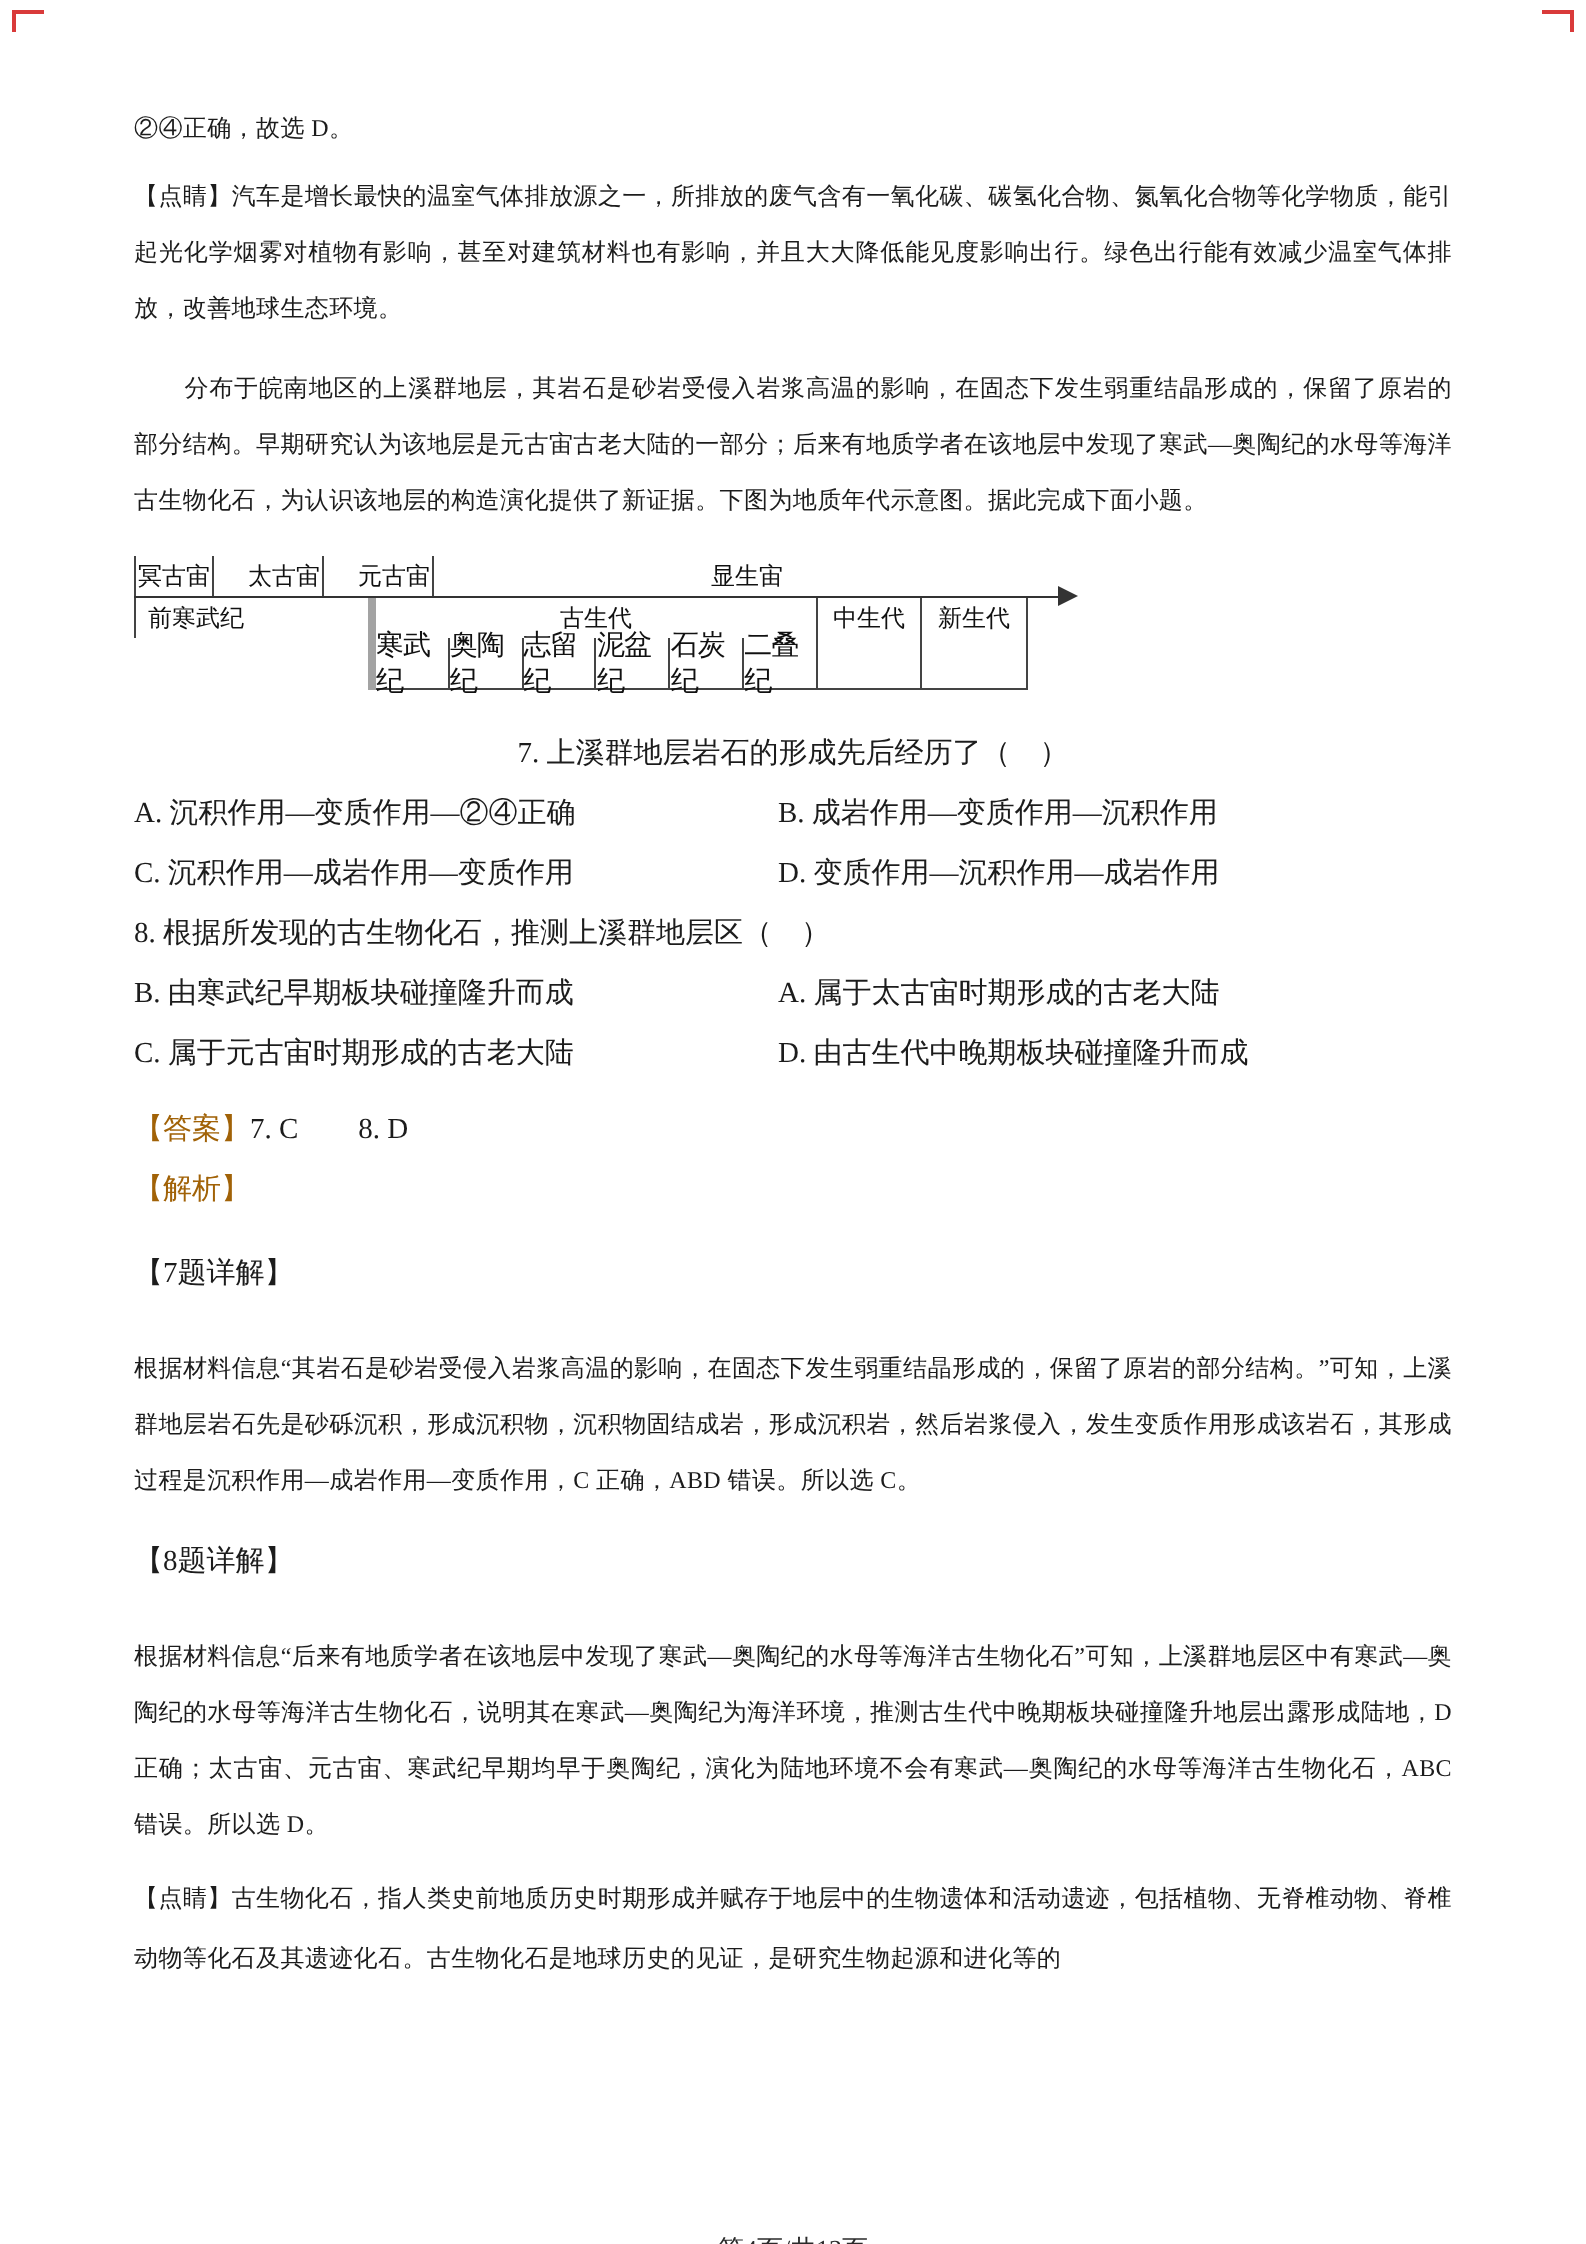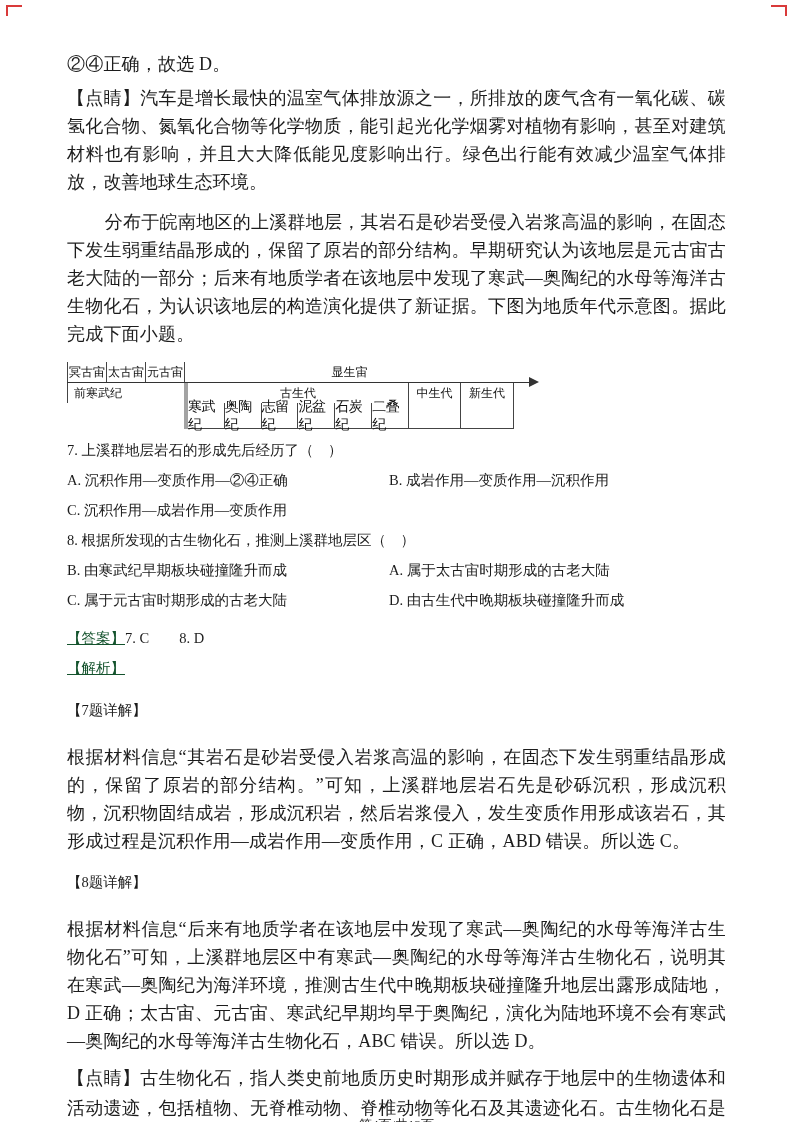--- a/index.html
+++ b/index.html
@@ -10,28 +10,28 @@
     font-family: "Liberation Serif", "DejaVu Serif", serif;
     color: #1c1c1c;
     overflow: hidden;
   }
   .corner-mark { position: absolute; width: 16px; height: 11px; }
   .corner-mark.tl { left: 6px; top: 5px; border-top: 2.5px solid #d93a3a; border-left: 2.5px solid #d93a3a; }
   .corner-mark.tr { right: 6px; top: 5px; border-top: 2.5px solid #d93a3a; border-right: 2.5px solid #d93a3a; }
 
   .content { position: absolute; left: 67px; top: 50px; width: 659px; }
 
-  .para, .line { font-size: 18px; line-height: 28px; text-align: justify; letter-spacing: 0.2px; }
+  .para, .line { font-size: 12px; line-height: 28px; text-align: justify; letter-spacing: 0.2px; }
   .line { text-align: left; }
   .mt6 { margin-top: 6px; }
   .material { margin-top: 12px; text-indent: 2.1em; }
 
   
   .diagram { margin-top: 14px; width: 472px; font-size: 12px; color: #111; letter-spacing: 0; }
-  .eon-row { display: flex; width: 447px; height: 20px; border-left: 1px solid #444; }
+  .eon-row { display: flex; width: 447px; height: 20px; border-left: 1px solid #444; gap: 16px; }
   .eon-row .cell { display: flex; align-items: center; justify-content: center; height: 100%; }
   .eon-a, .eon-b, .eon-c { width: 39px; border-right: 1px solid #444; }
   .eon-d { flex: 1; }
   .axis { position: relative; width: 463px; height: 0; border-top: 1.5px solid #333; }
   .axis .arrowhead { position: absolute; right: -9px; top: -6px; width: 0; height: 0;
     border-top: 5px solid transparent; border-bottom: 5px solid transparent; border-left: 10px solid #333; }
   .lower { display: flex; width: 447px; }
   .precambrian { width: 117px; height: 20px; border-left: 1px solid #444; padding-left: 6px; display: flex; align-items: center; }
   .phan { width: 330px; border-left: 4px solid #a3a3a3; }
   .era-sub { display: flex; height: 20px; }
@@ -39,26 +39,26 @@
   .paleozoic { flex: 1; }
   .mesozoic { width: 52px; }
   .cenozoic { width: 53px; }
   .period-sub { display: flex; height: 26px; border-bottom: 1px solid #444; }
   .period-sub .pcell { flex: 1; font-size: 14px; letter-spacing: -0.5px; display: flex; align-items: center; justify-content: center; border-right: 1px solid #444; }
   .period-sub .fill-m { width: 52px; border-right: 1px solid #444; }
   .period-sub .fill-c { width: 53px; border-right: 1px solid #444; }
 
   
   .stem { font-size: 14.5px; line-height: 30px; }
-  .stem.q7 { margin-top: 6px; }
+  .stem.q7 { margin-top: 17px; text-align: center; }
   .options { display: grid; grid-template-columns: 322px 1fr; }
   .option { font-size: 14.5px; line-height: 30px; }
 
   .answer-line { font-size: 14.5px; line-height: 30px; margin-top: 8px; }
-  .teal { color: #14532d; text-decoration: underline; }
+  .teal { color: #a16207; }
   .ans-gap { margin-left: 30px; }
   .jiexi-line { font-size: 14.5px; line-height: 30px; }
   .detail-title { font-size: 14.5px; line-height: 30px; margin-top: 12px; }
   .detail-para { margin-top: 18px; }
   .dianjing2 { margin-top: 8px; line-height: 30px; }
 
   .footer { position: absolute; top: 1116px; left: 0; width: 100%; text-align: center; font-size: 13px; color: #2a2a2a; }
 </style>
 </head>
 <body>
@@ -104,20 +104,21 @@
         </div>
       </div>
     </div>
   </div>
 
   <p class="stem q7">7. 上溪群地层岩石的形成先后经历了（　）</p>
   <div class="options">
     <div class="option">A. 沉积作用—变质作用—②④正确</div>
     <div class="option">B. 成岩作用—变质作用—沉积作用</div>
     <div class="option">C. 沉积作用—成岩作用—变质作用</div>
+    <div class="option">D. 变质作用—沉积作用—成岩作用</div>
   </div>
 
   <p class="stem">8. 根据所发现的古生物化石，推测上溪群地层区（　）</p>
   <div class="options">
     <div class="option">B. 由寒武纪早期板块碰撞隆升而成</div>
     <div class="option">A. 属于太古宙时期形成的古老大陆</div>
     <div class="option">C. 属于元古宙时期形成的古老大陆</div>
     <div class="option">D. 由古生代中晚期板块碰撞隆升而成</div>
   </div>
 

